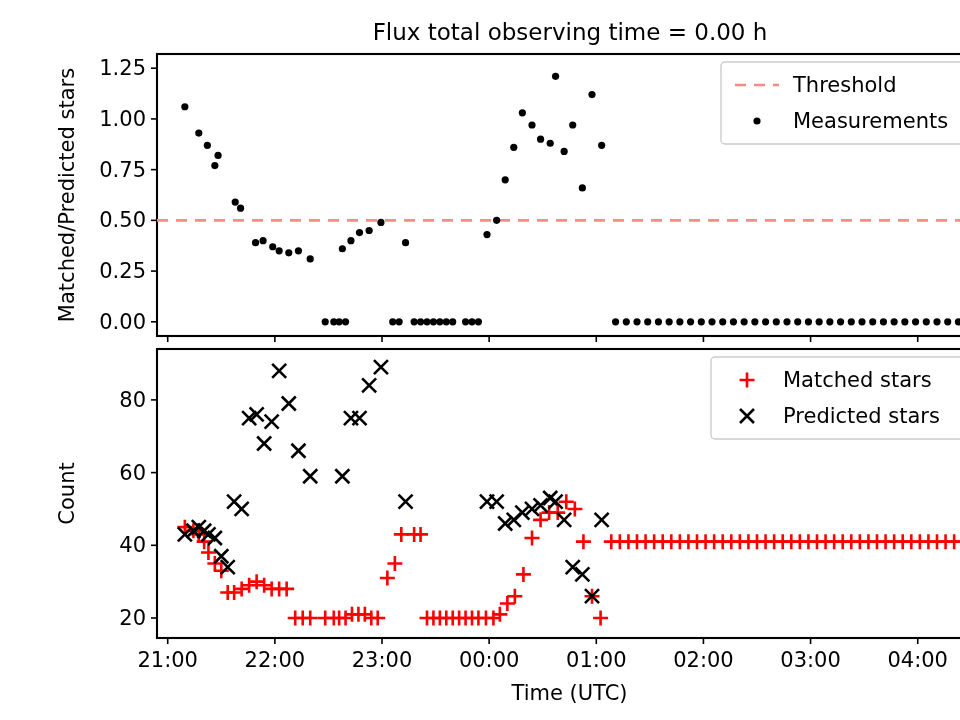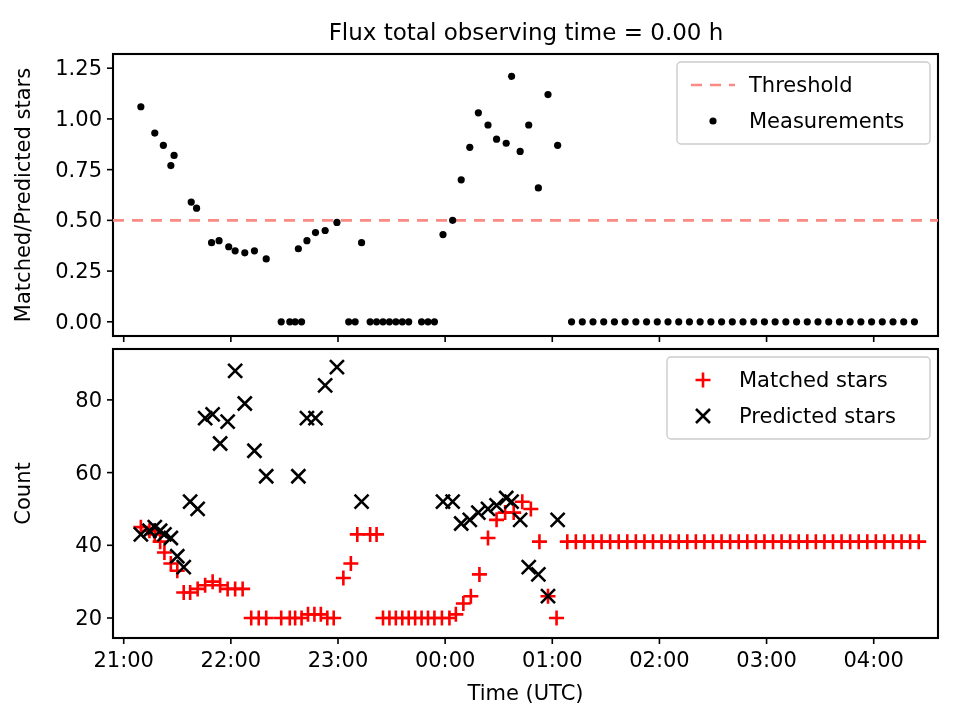--- a/index.html
+++ b/index.html
@@ -13,20 +13,21 @@
     height: 720px;
     font-family: "DejaVu Sans", sans-serif;
     color: #000000;
     overflow: hidden;
   }
   #figure {
     position: relative;
     width: 828px;
     height: 720px;
     background: #ffffff;
+    padding-left: 44px;
   }
   svg#plot {
     display: block;
     width: 960px;
     height: 720px;
   }
   .axis-frame {
     fill: none;
     stroke: #000000;
     stroke-width: 2.1;

